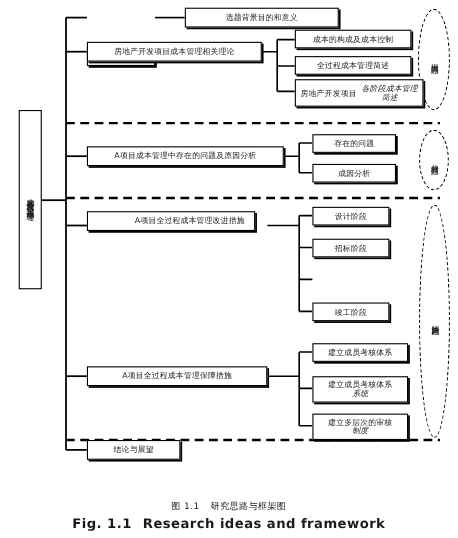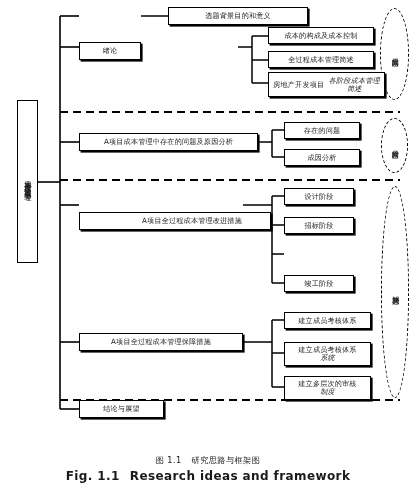--- a/index.html
+++ b/index.html
@@ -172,20 +172,23 @@
   </div>
 
   <div class="node shadow" style="left:79px; top:7px; width:62px; height:18px;margin-top:35px;">
     <span class="txt">绪论</span>
   </div>
 
   <div class="node shadow" style="left:168px; top:7px; width:140px; height:18px;">
     <span class="txt">选题背景目的和意义</span>
   </div>
 
+  <div class="node shadow" style="left:79px; top:38px; width:159px; height:18px;">
+    <span class="txt">房地产开发项目成本管理相关理论</span>
+  </div>
 
   <div class="node shadow" style="left:268px; top:27px; width:106px; height:17px;">
     <span class="txt">成本的构成及成本控制</span>
   </div>
 
   <div class="node shadow" style="left:268px; top:51px; width:106px; height:17px;">
     <span class="txt">全过程成本管理简述</span>
   </div>
 
   <div class="node shadow" style="left:268px; top:72px; width:117px; height:25px; flex-direction:row; justify-content:center;">
@@ -206,21 +209,21 @@
   </div>
 
   <div class="node shadow" style="left:284px; top:149px; width:76px; height:17px;">
     <span class="txt">成因分析</span>
   </div>
 
   <div class="ellipse-label" style="left:381px; top:118px; width:27px; height:55px;">
     <span class="vtext">分析问题</span>
   </div>
 
-  <div class="node shadow" style="left:79px; top:212px; width:192px; height:18px;padding-left:36px;">
+  <div class="node shadow" style="left:79px; top:192px; width:153px; height:18px;padding-left:36px;">
     <span class="txt">A项目全过程成本管理改进措施</span>
   </div>
 
   <div class="node shadow" style="left:284px; top:188px; width:70px; height:17px;">
     <span class="txt">设计阶段</span>
   </div>
 
   <div class="node shadow" style="left:284px; top:217px; width:70px; height:17px;">
     <span class="txt">招标阶段</span>
   </div>

